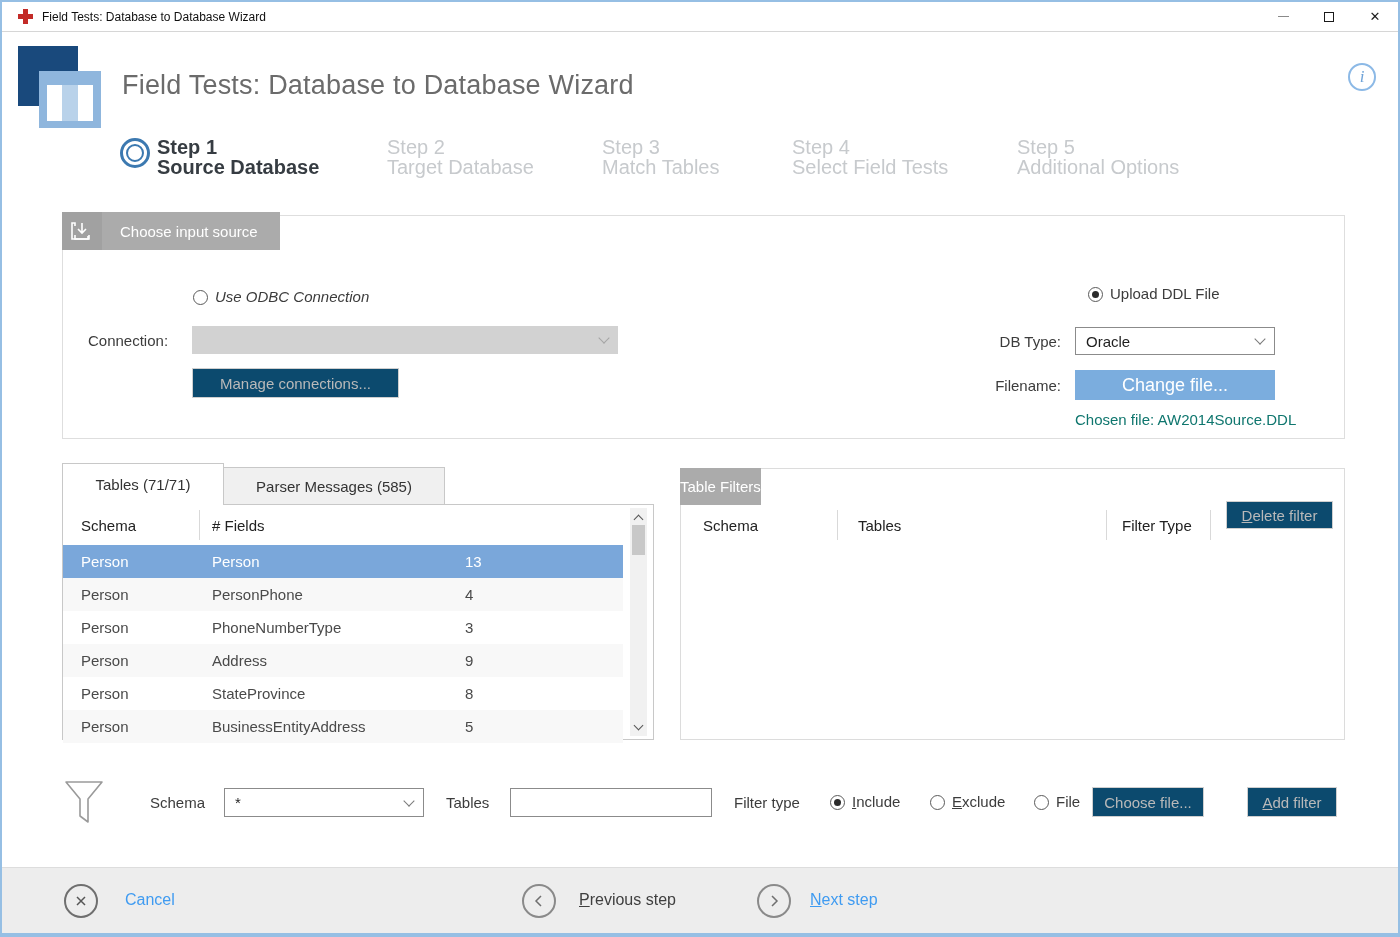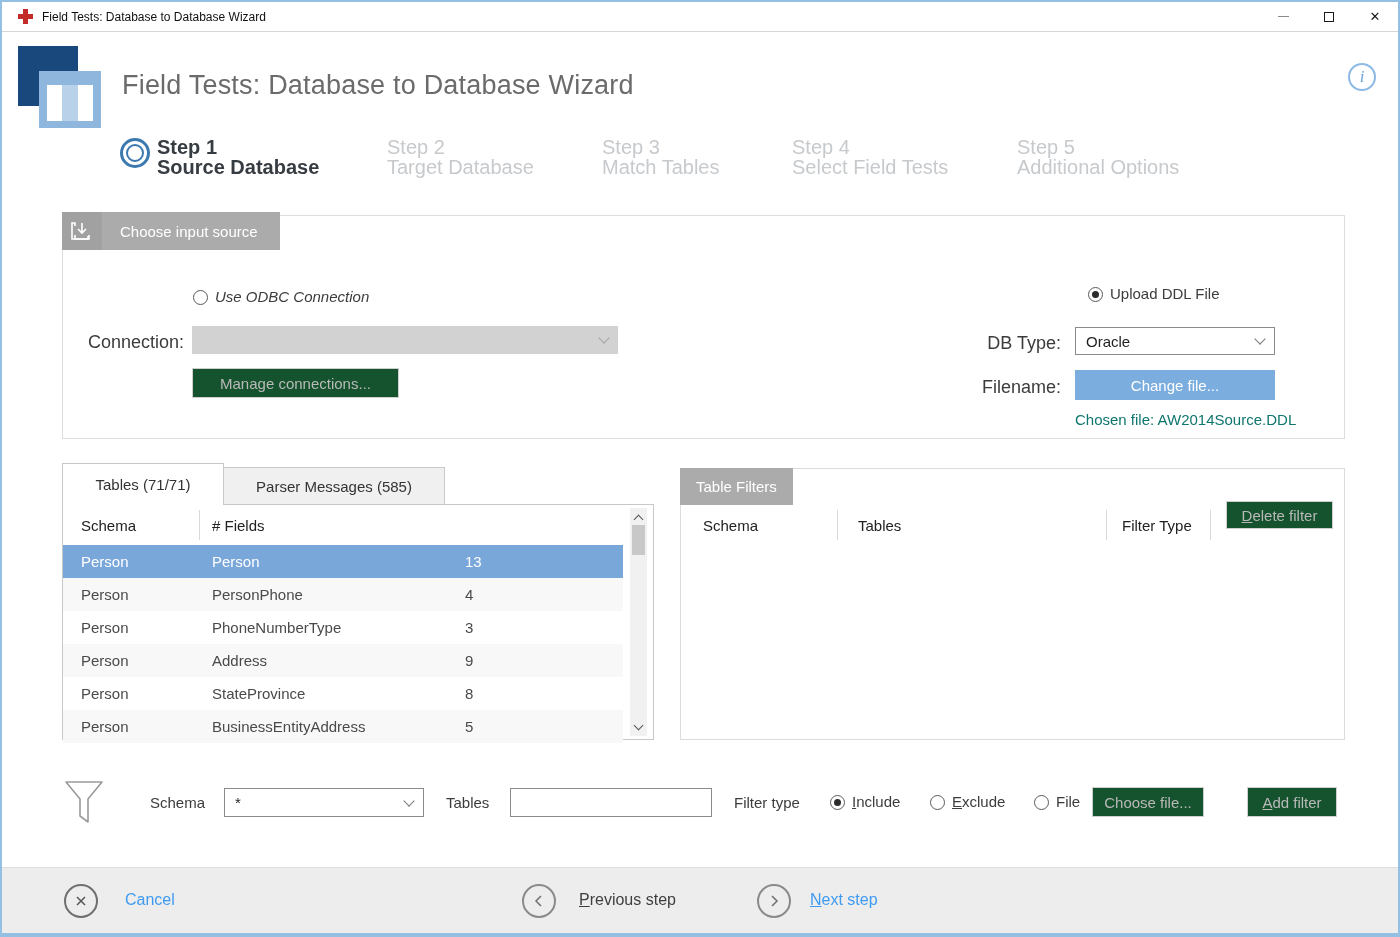--- a/index.html
+++ b/index.html
@@ -48,29 +48,29 @@
   .gray-bar { position:absolute; height:38px; background:#ababab; display:inline-flex; align-items:center; z-index:3; }
   .gray-bar .bar-icon { width:40px; height:38px; background:#a1a1a1; display:flex; align-items:center; justify-content:center; }
   .gray-bar .bar-label { color:#fff; font-size:15px; padding:0 22px 0 18px; white-space:nowrap; }
 
   .radio { display:inline-block; width:15px; height:15px; border:1px solid #5a5a5a; border-radius:50%;
     background:#fff; position:relative; vertical-align:-3px; }
   .radio.checked::after { content:""; position:absolute; left:3px; top:3px; width:7px; height:7px;
     border-radius:50%; background:#2b2b2b; }
   .radio-label { font-size:15px; color:#3c3c3c; margin-left:7px; }
 
-  .btn-disabled { background:#14532d; border:1px solid #cfcfcf; color:#b9b9b9; font-size:15px;
+  .btn-disabled { background:#0c4a6e; border:1px solid #cfcfcf; color:#b9b9b9; font-size:15px;
     display:flex; align-items:center; justify-content:center; }
-  .btn-primary { background:#7badde; border:none; color:#fff; font-size:15px;
+  .btn-primary { background:#7badde; border:none; color:#fff; font-size:18px;
     display:flex; align-items:center; justify-content:center; }
 
   .chev-down { display:inline-block; width:8px; height:8px; border-right:1px solid #7a7a7a;
     border-bottom:1px solid #7a7a7a; transform:rotate(45deg); margin-top:-4px; }
 
-  .field-label { font-size:18px; color:#3c3c3c; }
+  .field-label { font-size:15px; color:#3c3c3c; }
 
   
   .panel1 { position:absolute; left:60px; top:213px; width:1283px; height:224px; border:1px solid #dedede; background:#fff; }
   .sel-disabled { position:absolute; background:#d2d2d2; display:flex; align-items:center; justify-content:flex-end; padding-right:10px; }
   .sel-enabled { position:absolute; background:#fff; border:1px solid #8b8b8b; display:flex; align-items:center;
     font-size:15px; color:#1f1f1f; padding:0 10px; justify-content:space-between; }
 
   
   .tab { position:absolute; font-size:15px; color:#333; display:flex; align-items:center; justify-content:center; }
   .tab.active { left:60px; top:461px; width:162px; height:42px; background:#fff; border:1px solid #c8c8c8; border-bottom:none; z-index:2;text-align:right; }
@@ -247,21 +247,21 @@
           <span class="sb-chev up"></span>
         </div>
       <div class="sb-thumb"></div>
       <div class="sb-arrow sb-down">
           <span class="sb-chev down"></span>
         </div>
     </div>
   </div>
 
   <div class="gray-bar" style="left:678px; top:466px; height:37px;">
-    <span class="bar-label" style="padding:0 16px;">Table Filters</span>
+    <span class="bar-label" style="padding:0 0;">Table Filters</span>
   </div>
   <div class="panel2">
     <div class="f-head">
       <div class="fh-cell fc1">Schema</div>
       <div class="fh-cell fc2">Tables</div>
       <div class="fh-cell fc3">Filter Type</div>
     </div>
     <button class="btn-disabled abs" style="left:545px; top:32px; width:107px; height:28px;"><u>D</u>elete filter</button>
   </div>
 

